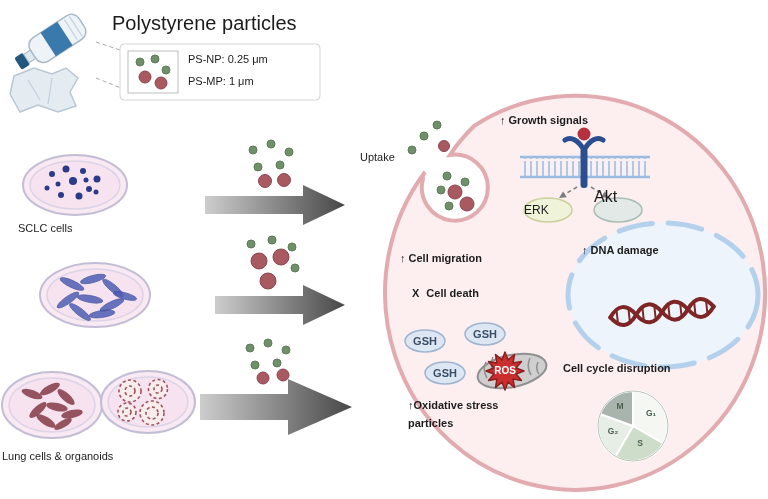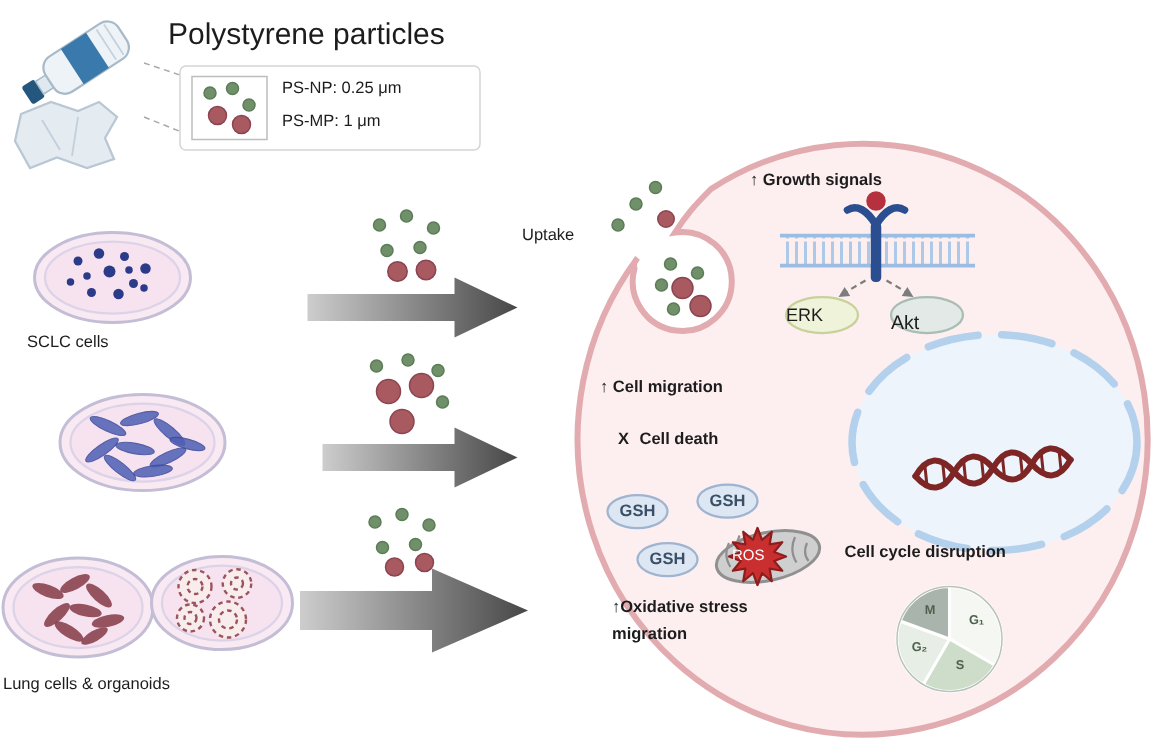--- a/index.html
+++ b/index.html
@@ -227,39 +227,40 @@
   </g>
 </svg>
 
 <div class="lbl fs16" style="left:112px;top:12px">Polystyrene particles</div>
 <div class="lbl fs15" style="left:188px;top:53px">PS-NP: 0.25 μm</div>
 <div class="lbl fs15" style="left:188px;top:75px">PS-MP: 1 μm</div>
 
 <div class="lbl fs15 c" style="left:18px;top:222px;width:120px">SCLC cells</div>
 <div class="lbl fs15 c" style="left:2px;top:450px;width:196px">Lung cells &amp; organoids</div>
 
-<div class="lbl fs15" style="left:348px;top:151px">Uptake</div>
+<div class="lbl fs15" style="left:360px;top:151px">Uptake</div>
 
 <div class="lbl fs15 sb c" style="left:500px;top:114px;width:170px">↑ Growth signals</div>
 <div class="lbl c" style="left:524px;top:204px;width:37px;font-size:12px">ERK</div>
-<div class="lbl c" style="left:594px;top:208px;width:48px;font-size:13px">Akt</div>
+<div class="lbl c" style="left:594px;top:188px;width:48px;font-size:16px">Akt</div>
 
 <div class="lbl fs15 sb" style="left:400px;top:252px">↑ Cell migration</div>
 <div class="lbl fs15" style="left:412px;top:287px">
   <span style="font-weight:700">X</span><span style="margin-left:7px;font-weight:700">Cell death</span>
 </div>
 
+<div class="lbl fs15 sb c" style="left:582px;top:244px;width:160px">↑ DNA damage</div>
 
 <div class="lbl gsh" style="left:405px;top:335px">GSH</div>
 <div class="lbl gsh" style="left:465px;top:328px">GSH</div>
 <div class="lbl gsh" style="left:425px;top:367px">GSH</div>
-<div class="lbl" style="left:488px;top:365px;width:34px;text-align:left;font-size:10px;font-weight:400;color:#fff">ROS</div>
+<div class="lbl" style="left:488px;top:365px;width:34px;text-align:center;font-size:10px;font-weight:700;color:#fff">ROS</div>
 
 <div class="lbl fs15 sb c" style="left:408px;top:399px;width:152px">↑Oxidative stress</div>
-<div class="lbl fs15 sb c" style="left:408px;top:417px;width:152px">migration</div>
+<div class="lbl fs15 sb c" style="left:408px;top:417px;width:152px">particles</div>
 
 <div class="lbl fs15 sb c" style="left:563px;top:362px;width:170px">Cell cycle disruption</div>
 <div class="lbl ph" style="left:642px;top:409px">G₁</div>
 <div class="lbl ph" style="left:631px;top:439px">S</div>
 <div class="lbl ph" style="left:604px;top:427px">G₂</div>
 <div class="lbl ph" style="left:611px;top:402px">M</div>
 
 </div>
 
 </body></html>

